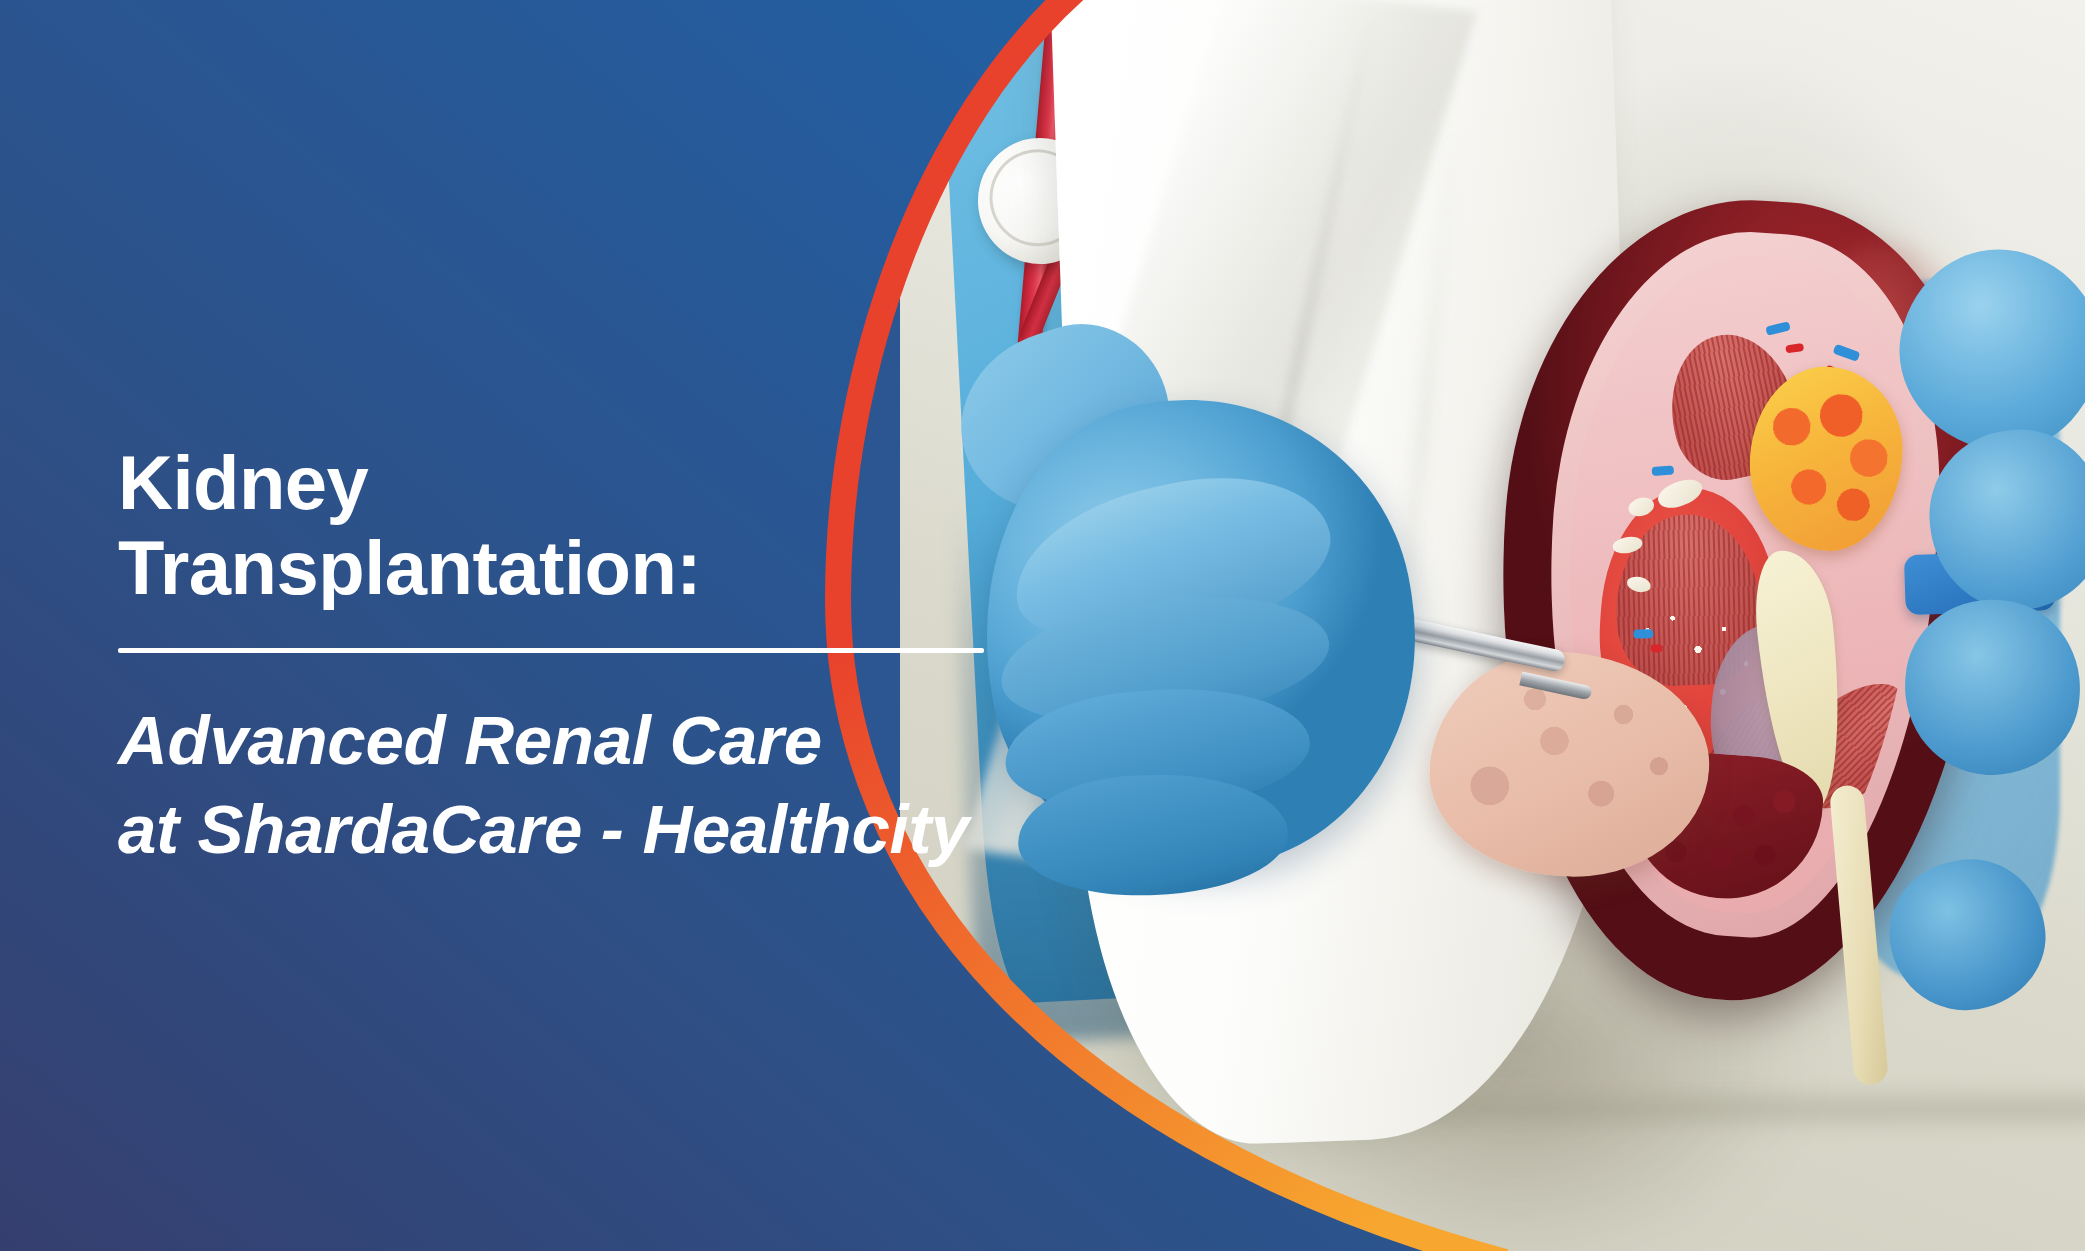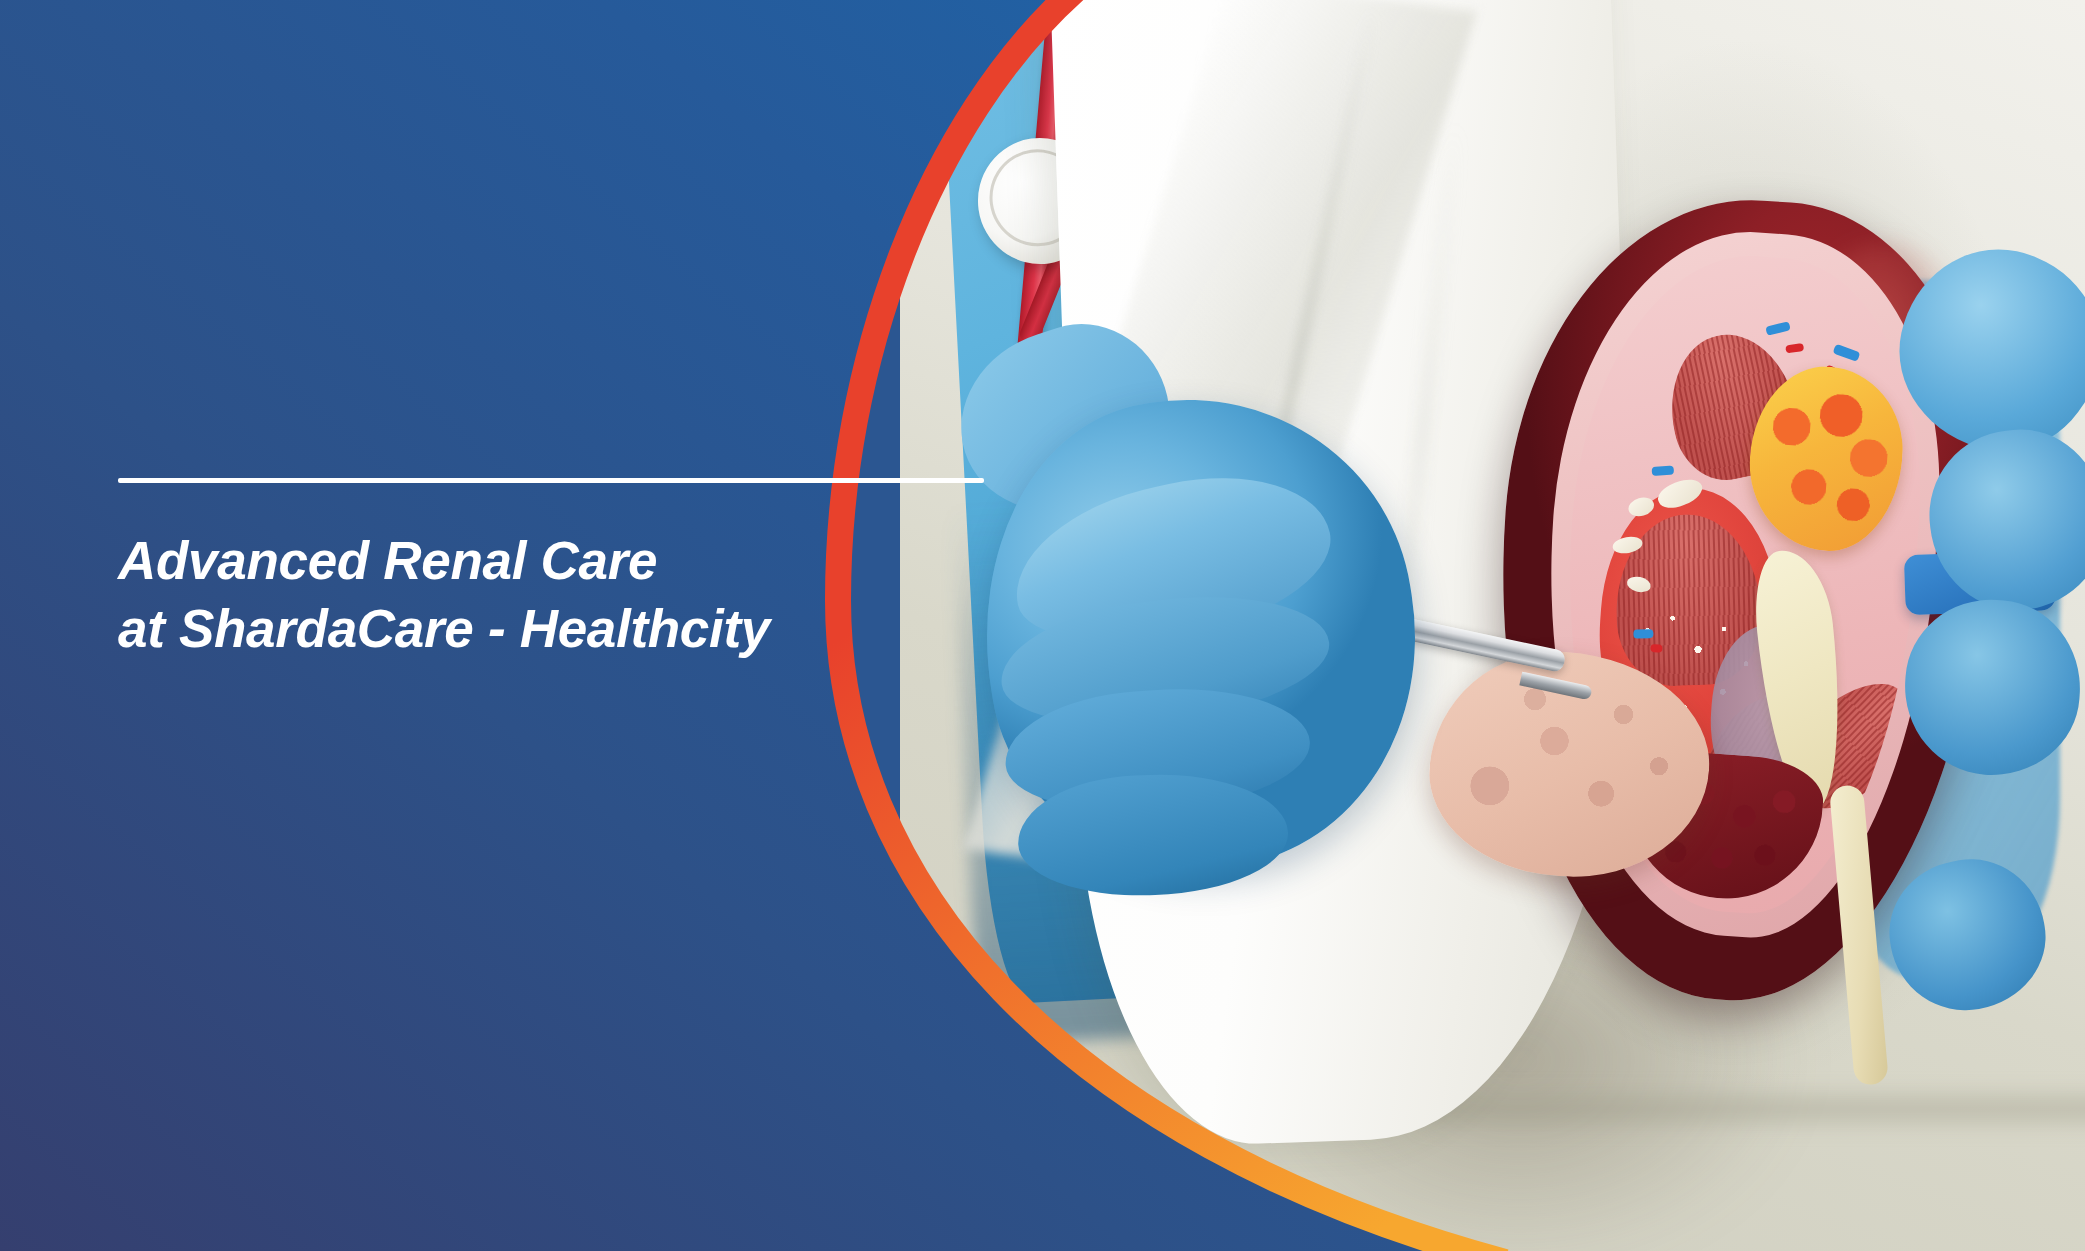--- a/index.html
+++ b/index.html
@@ -427,21 +427,21 @@
   }
   .rule {
     width: 866px;
     height: 5px;
     background: #ffffff;
     margin: 38px 0 44px 0;
     border-radius: 2px;
   }
   .subtitle {
     color: #ffffff;
-    font-size: 53px;
+    font-size: 69px;
     font-weight: 700;
     font-style: italic;
     line-height: 1.28;
     letter-spacing: -0.3px;
     margin: 0;
     white-space: pre-line;
   }
 </style>
 </head>
 <body>
@@ -536,18 +536,20 @@
         <stop offset="100%" stop-color="#f7a72f"></stop>
       </linearGradient>
     </defs>
 
     <path d="M0,0 L1075,0 C930,120 838,360 838,600 C838,880 1055,1140 1500,1251 L0,1251 Z" fill="url(#panelGrad)"></path>
 
     <path d="M1075,-10 C930,120 838,360 838,600 C838,880 1055,1140 1505,1262" fill="none" stroke="url(#arcGrad)" stroke-width="26"></path>
   </svg>
 
   <div class="content">
+    <h1 class="title">Kidney
+Transplantation:</h1>
     <div class="rule"></div>
     <p class="subtitle">Advanced Renal Care
 at ShardaCare - Healthcity</p>
   </div>
 
 </div>
 
 </body></html>

